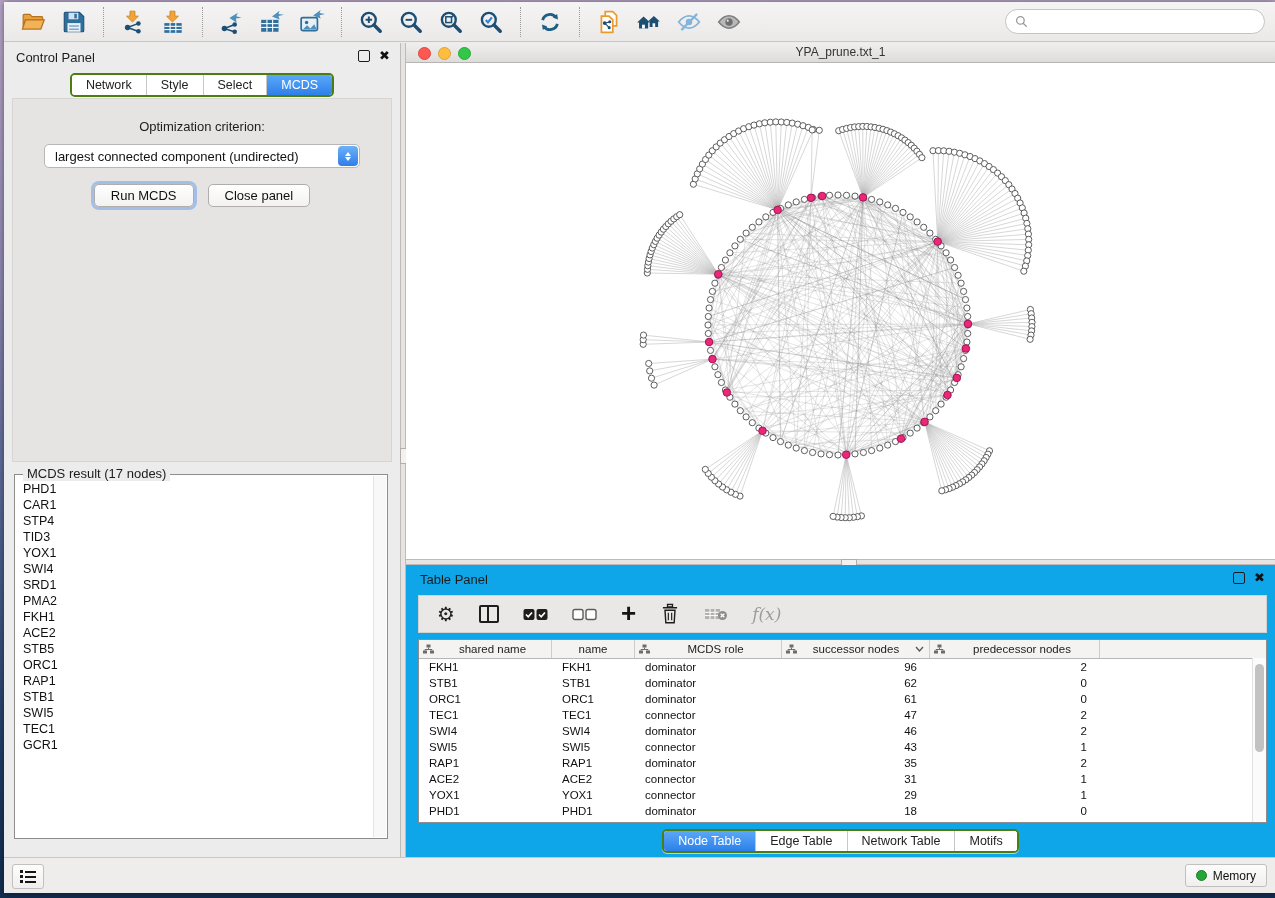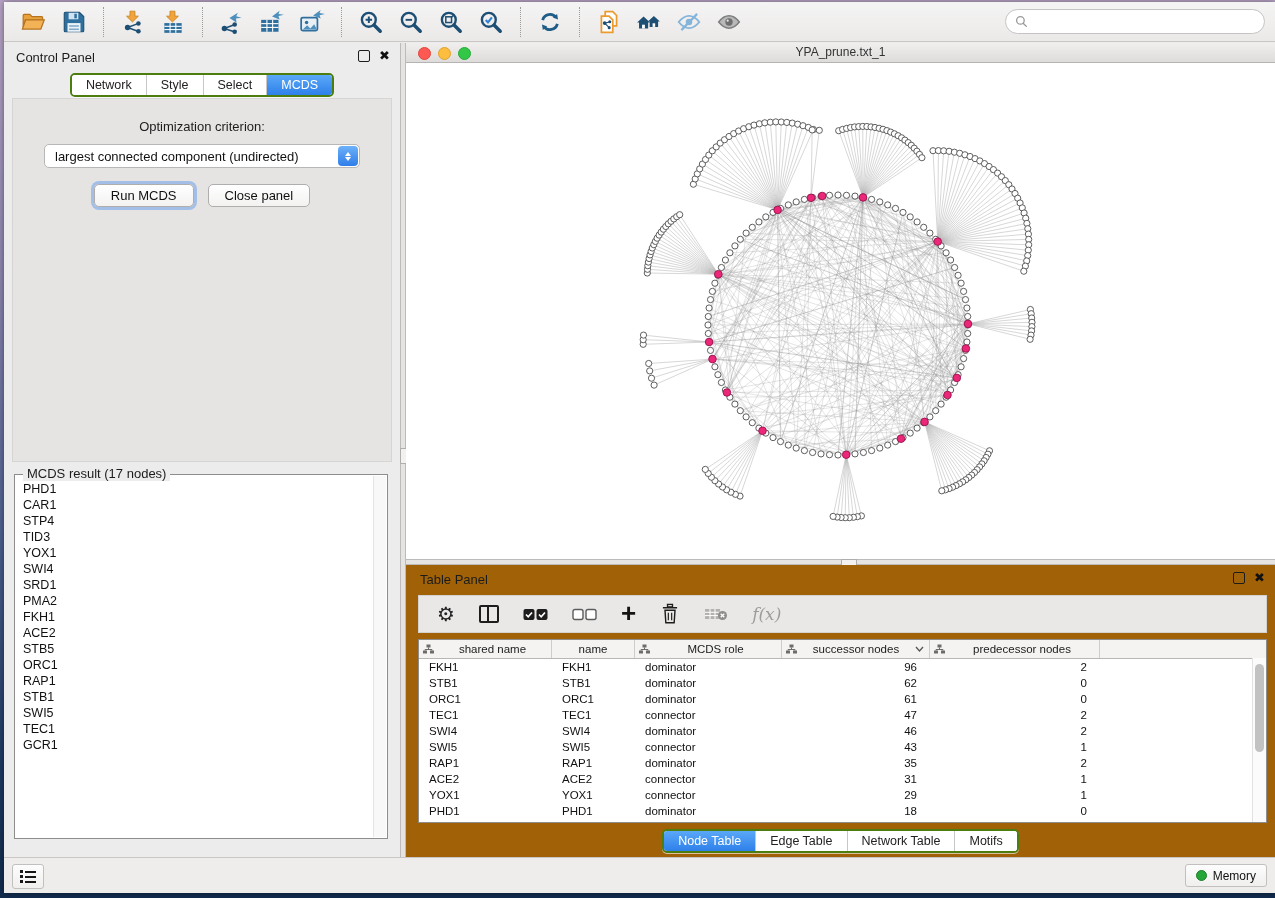--- a/index.html
+++ b/index.html
@@ -63,21 +63,21 @@
   .light{width:11px;height:11px;border-radius:50%;}
   .light.red{background:#fd5952;border:.5px solid #e0443e;}
   .light.yellow{background:#fdbd3e;border:.5px solid #e0a32c;}
   .light.green{background:#33c748;border:.5px solid #26a838;}
   #net-title{text-align:center;font-size:12px;color:#333;line-height:19px;}
   #net-canvas{position:absolute;left:0;top:20px;right:0;bottom:0;background:#fff;}
   #h-splitter{position:absolute;left:0;top:516px;right:0;height:6px;background:#e6e4e3;
     border-top:1px solid #bdbbba;border-bottom:1px solid #bdbbba;box-sizing:border-box;}
   #h-grip{position:absolute;left:50%;top:-1px;width:14px;height:6px;background:#f2f1f0;border:1px solid #b0aead;}
   
-  #table-panel{position:absolute;left:0;top:522px;right:0;bottom:0;background:#a16207;}
+  #table-panel{position:absolute;left:0;top:522px;right:0;bottom:0;background:#0ea5e9;}
   #tp-toolbar{position:absolute;left:12px;right:8px;top:30px;height:38px;background:#eae8e7;border:1px solid #d4d2d1;
     box-sizing:border-box;display:flex;align-items:center;gap:24px;padding-left:18px;}
   .tp-icon{display:flex;align-items:center;justify-content:center;}
   #gear-icon{font-size:20px;color:#222;line-height:20px;font-family:"DejaVu Sans",sans-serif;}
   #cols-icon{width:16px;height:14px;border:2px solid #1d1d1d;border-radius:2px;position:relative;}
   #cols-icon:before{content:"";position:absolute;left:6px;top:0;bottom:0;width:2px;background:#1d1d1d;}
   #plus-icon{font-size:26px;font-weight:900;color:#141414;line-height:18px;margin-top:-2px;}
   #fx-icon{font-family:"DejaVu Serif",serif;font-style:italic;font-size:17px;color:#9e9c9b;}
   #nt{position:absolute;left:12px;right:8px;top:74px;bottom:34px;background:#fff;border:1px solid #8f8d8c;box-sizing:border-box;}
   #nt-head{display:flex;height:18px;background:#f4f3f2;border-bottom:1px solid #b9b7b6;}

